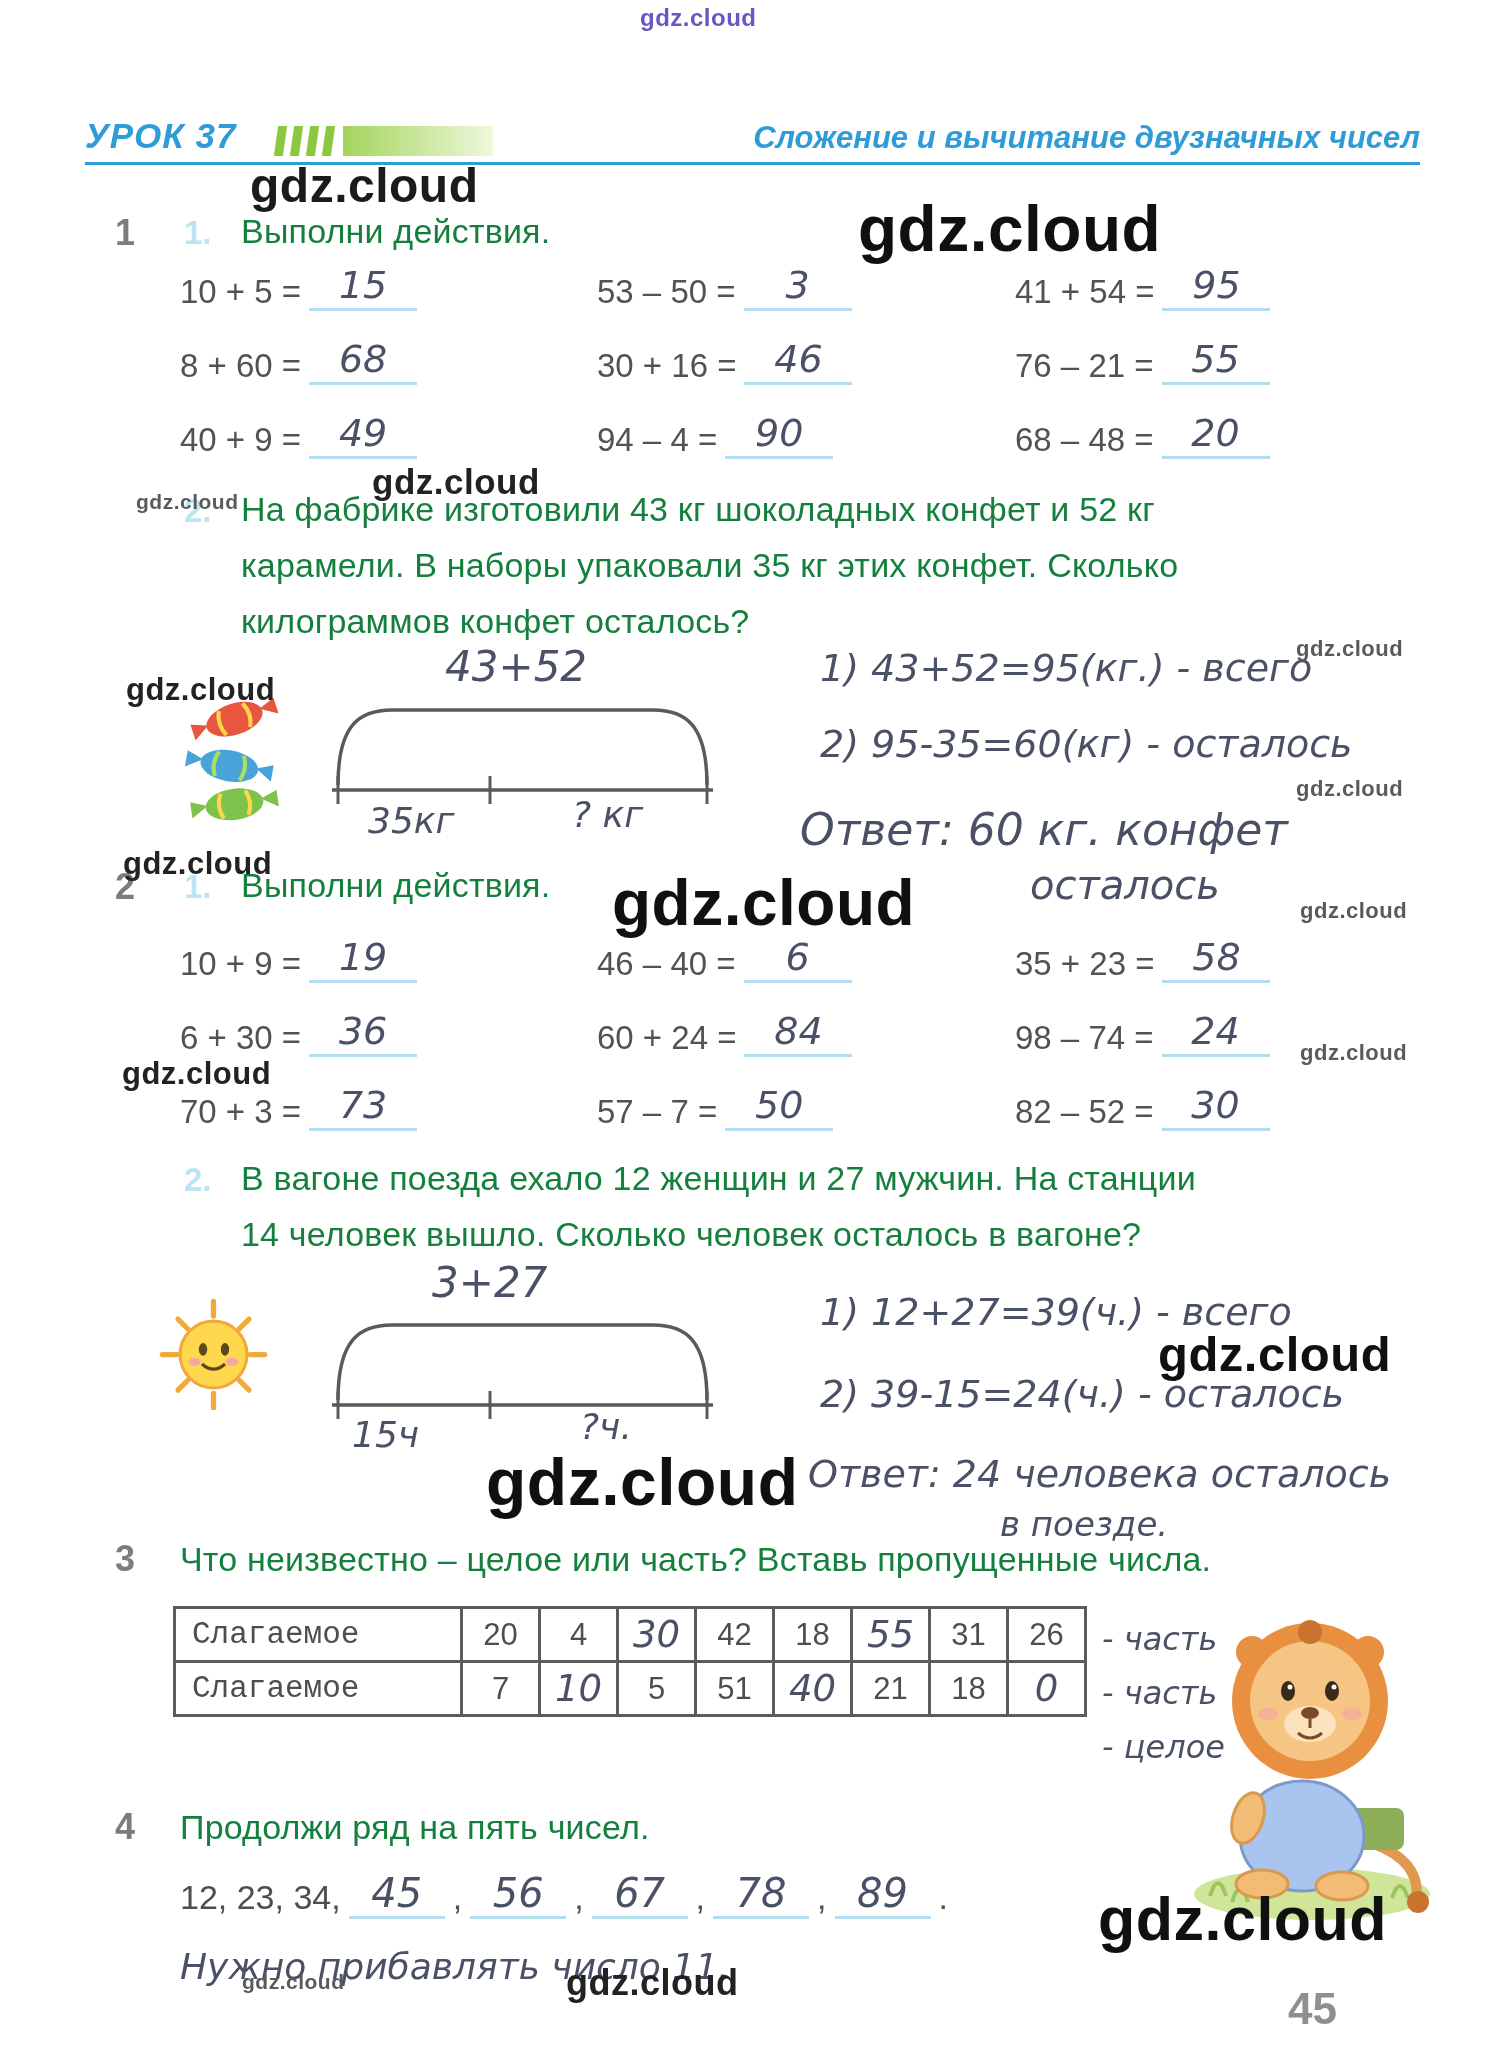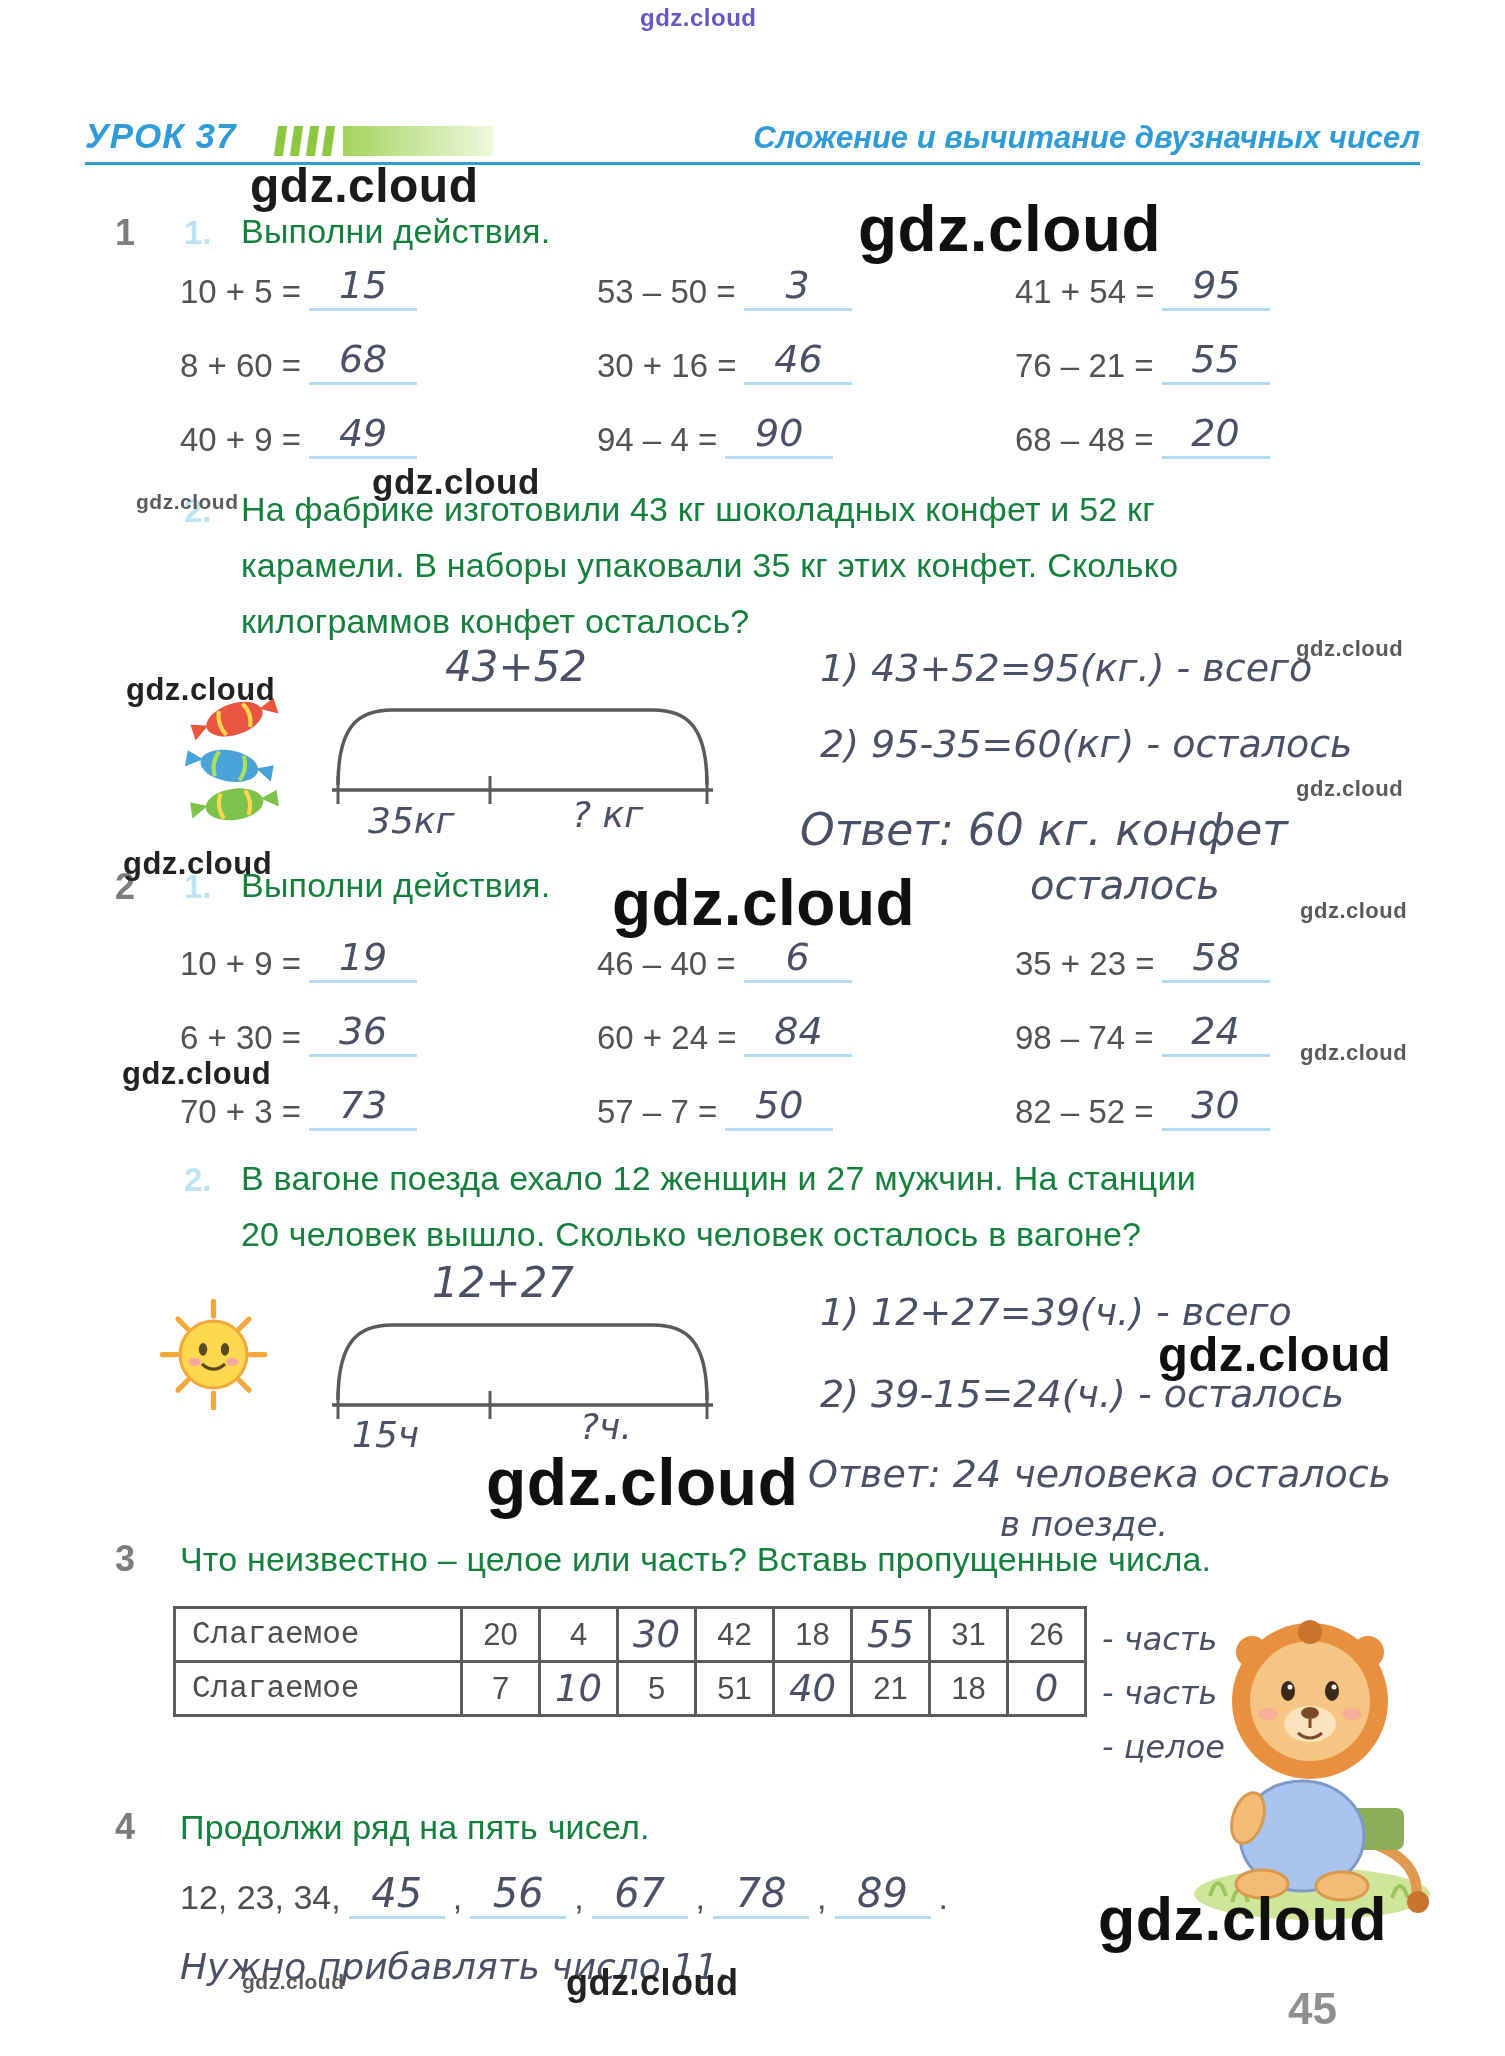--- a/index.html
+++ b/index.html
@@ -235,21 +235,21 @@
     <span class="expr">57 – 7 =</span>
     <span class="ans hw">50</span>
   </div>
   <div class="prob" style="left:1015px;top:1086px">
     <span class="expr">82 – 52 =</span>
     <span class="ans hw">30</span>
   </div>
 
   <span class="subnum" style="left:184px;top:1161px">2.</span>
   <div class="ptext" style="left:241px;top:1159px">В вагоне поезда ехало 12 женщин и 27 мужчин. На станции</div>
-  <div class="ptext" style="left:241px;top:1215px">20 человек вышло. Сколько человек осталось в вагоне?</div>
+  <div class="ptext" style="left:241px;top:1215px">14 человек вышло. Сколько человек осталось в вагоне?</div>
 
   <svg class="illu" style="left:156px;top:1295px" width="115" height="115" viewBox="0 0 110 110">
     <g stroke="#f2a93b" stroke-width="5" stroke-linecap="round">
       <line x1="55" y1="6" x2="55" y2="20"></line>
       <line x1="55" y1="94" x2="55" y2="108"></line>
       <line x1="6" y1="57" x2="20" y2="57"></line>
       <line x1="90" y1="57" x2="104" y2="57"></line>
       <line x1="21" y1="23" x2="31" y2="33"></line>
       <line x1="79" y1="81" x2="89" y2="91"></line>
       <line x1="89" y1="23" x2="79" y2="33"></line>
@@ -265,21 +265,21 @@
 
   <div class="bracket" style="left:330px;top:1305px">
     <svg width="385" height="115" viewBox="0 0 385 115">
       <path d="M8,95 C8,34 30,20 62,20 L323,20 C355,20 377,34 377,95" stroke="#5a5a5a" stroke-width="3.5" fill="none"></path>
       <line x1="2" y1="100" x2="383" y2="100" stroke="#5a5a5a" stroke-width="3.5"></line>
       <line x1="8" y1="86" x2="8" y2="114" stroke="#5a5a5a" stroke-width="3"></line>
       <line x1="160" y1="86" x2="160" y2="114" stroke="#5a5a5a" stroke-width="3"></line>
       <line x1="377" y1="86" x2="377" y2="114" stroke="#5a5a5a" stroke-width="3"></line>
     </svg>
   </div>
-  <span class="dlabel hw" style="left:432px;top:1258px;font-size:42px">12+27</span>
+  <span class="dlabel hw" style="left:432px;top:1258px;font-size:42px">3+27</span>
   <span class="dlabel hw" style="left:352px;top:1414px">15ч</span>
   <span class="dlabel hw" style="left:580px;top:1406px">?ч.</span>
 
   <div class="sol hw" style="left:820px;top:1290px">1) 12+27=39(ч.) - всего</div>
   <div class="sol hw" style="left:820px;top:1372px">2) 39-15=24(ч.) - осталось</div>
   <div class="sol hw" style="left:808px;top:1452px;font-size:38px">Ответ: 24 человека осталось</div>
   <div class="sol hw" style="left:1000px;top:1504px;font-size:34px">в поезде.</div>
 
   <span class="secnum" style="left:115px;top:1538px">3</span>
   <span class="ptext" style="left:180px;top:1540px">Что неизвестно – целое или часть? Вставь пропущенные числа.</span>

